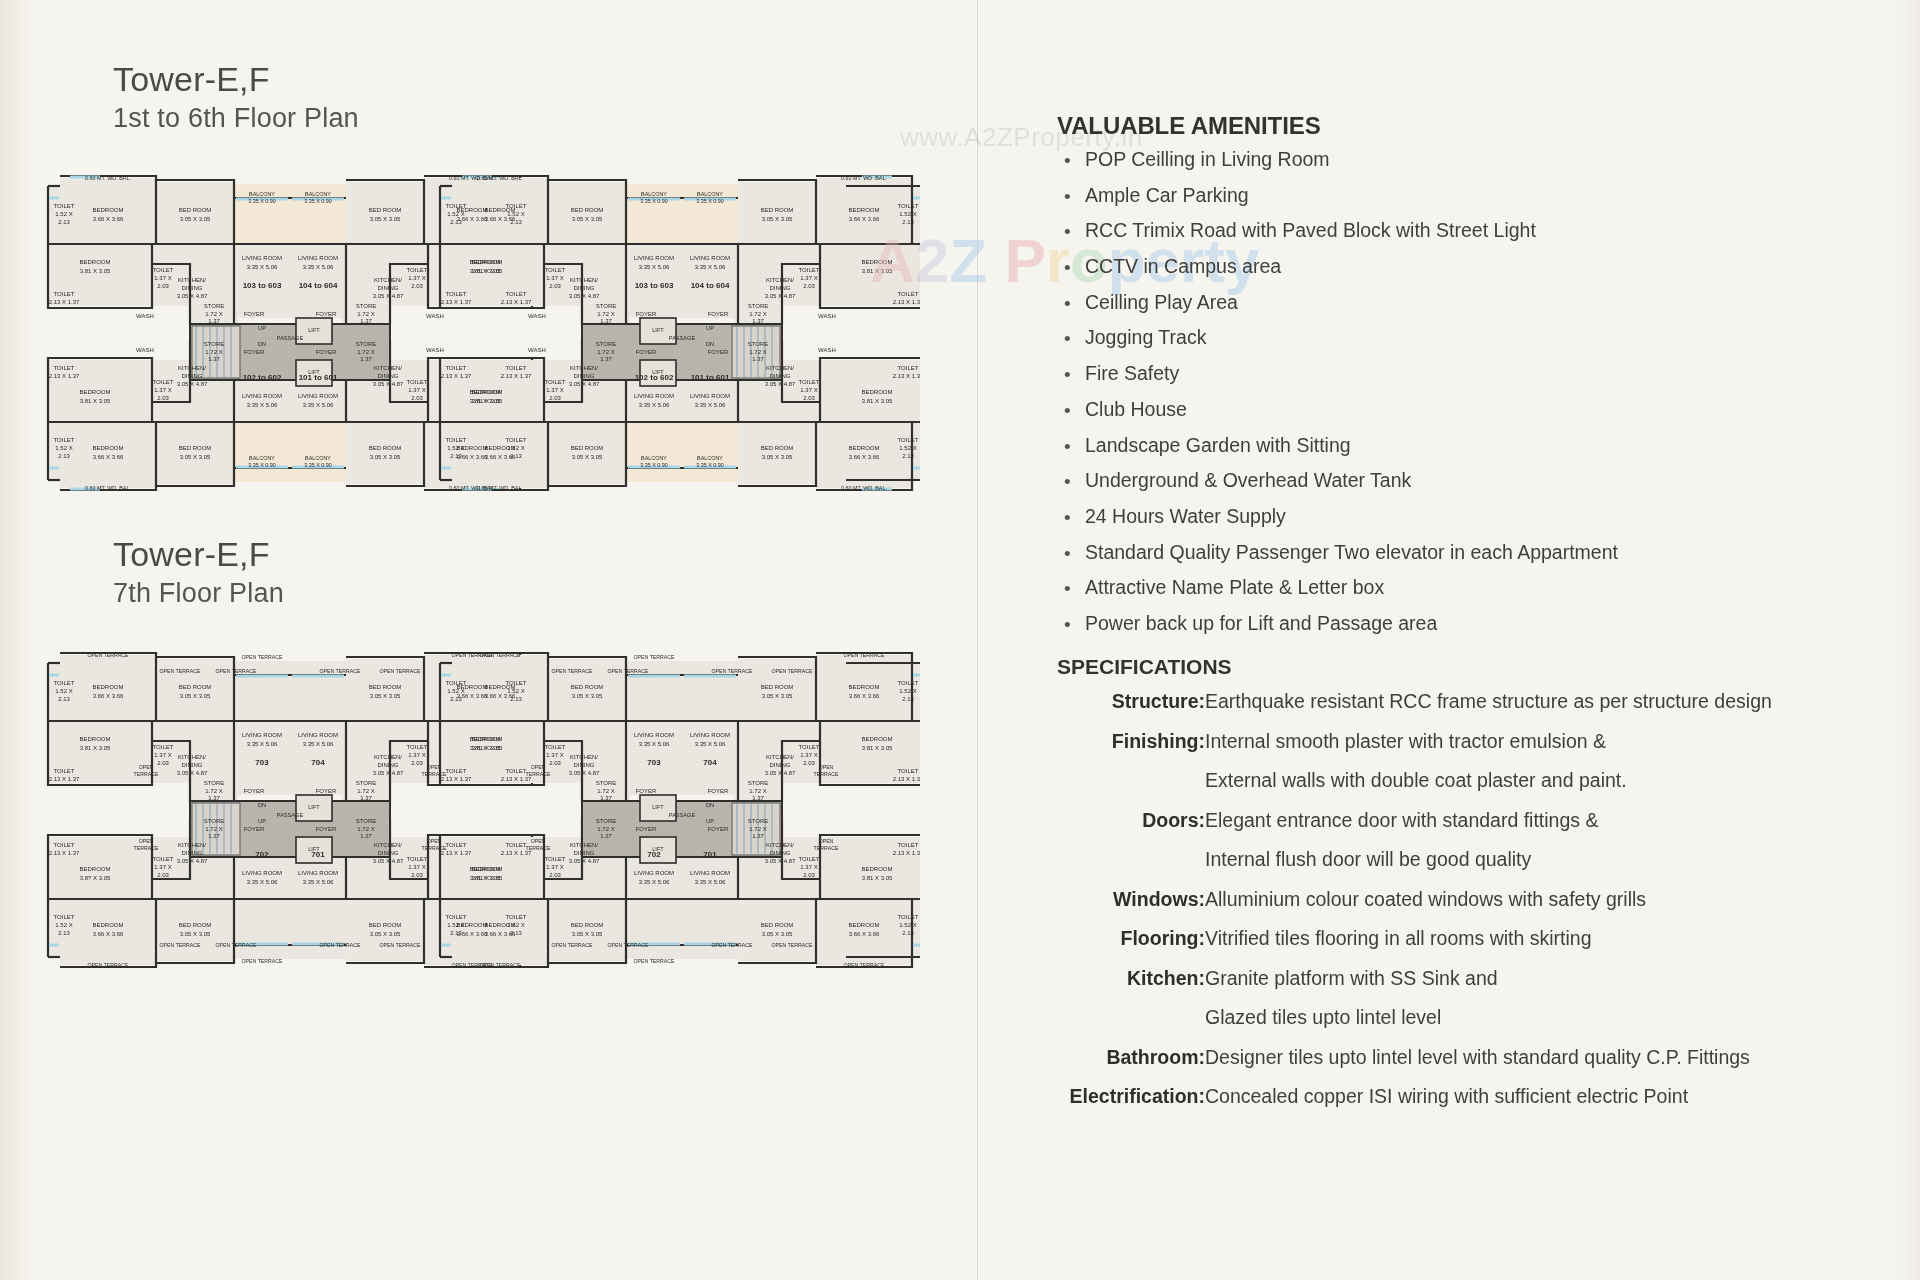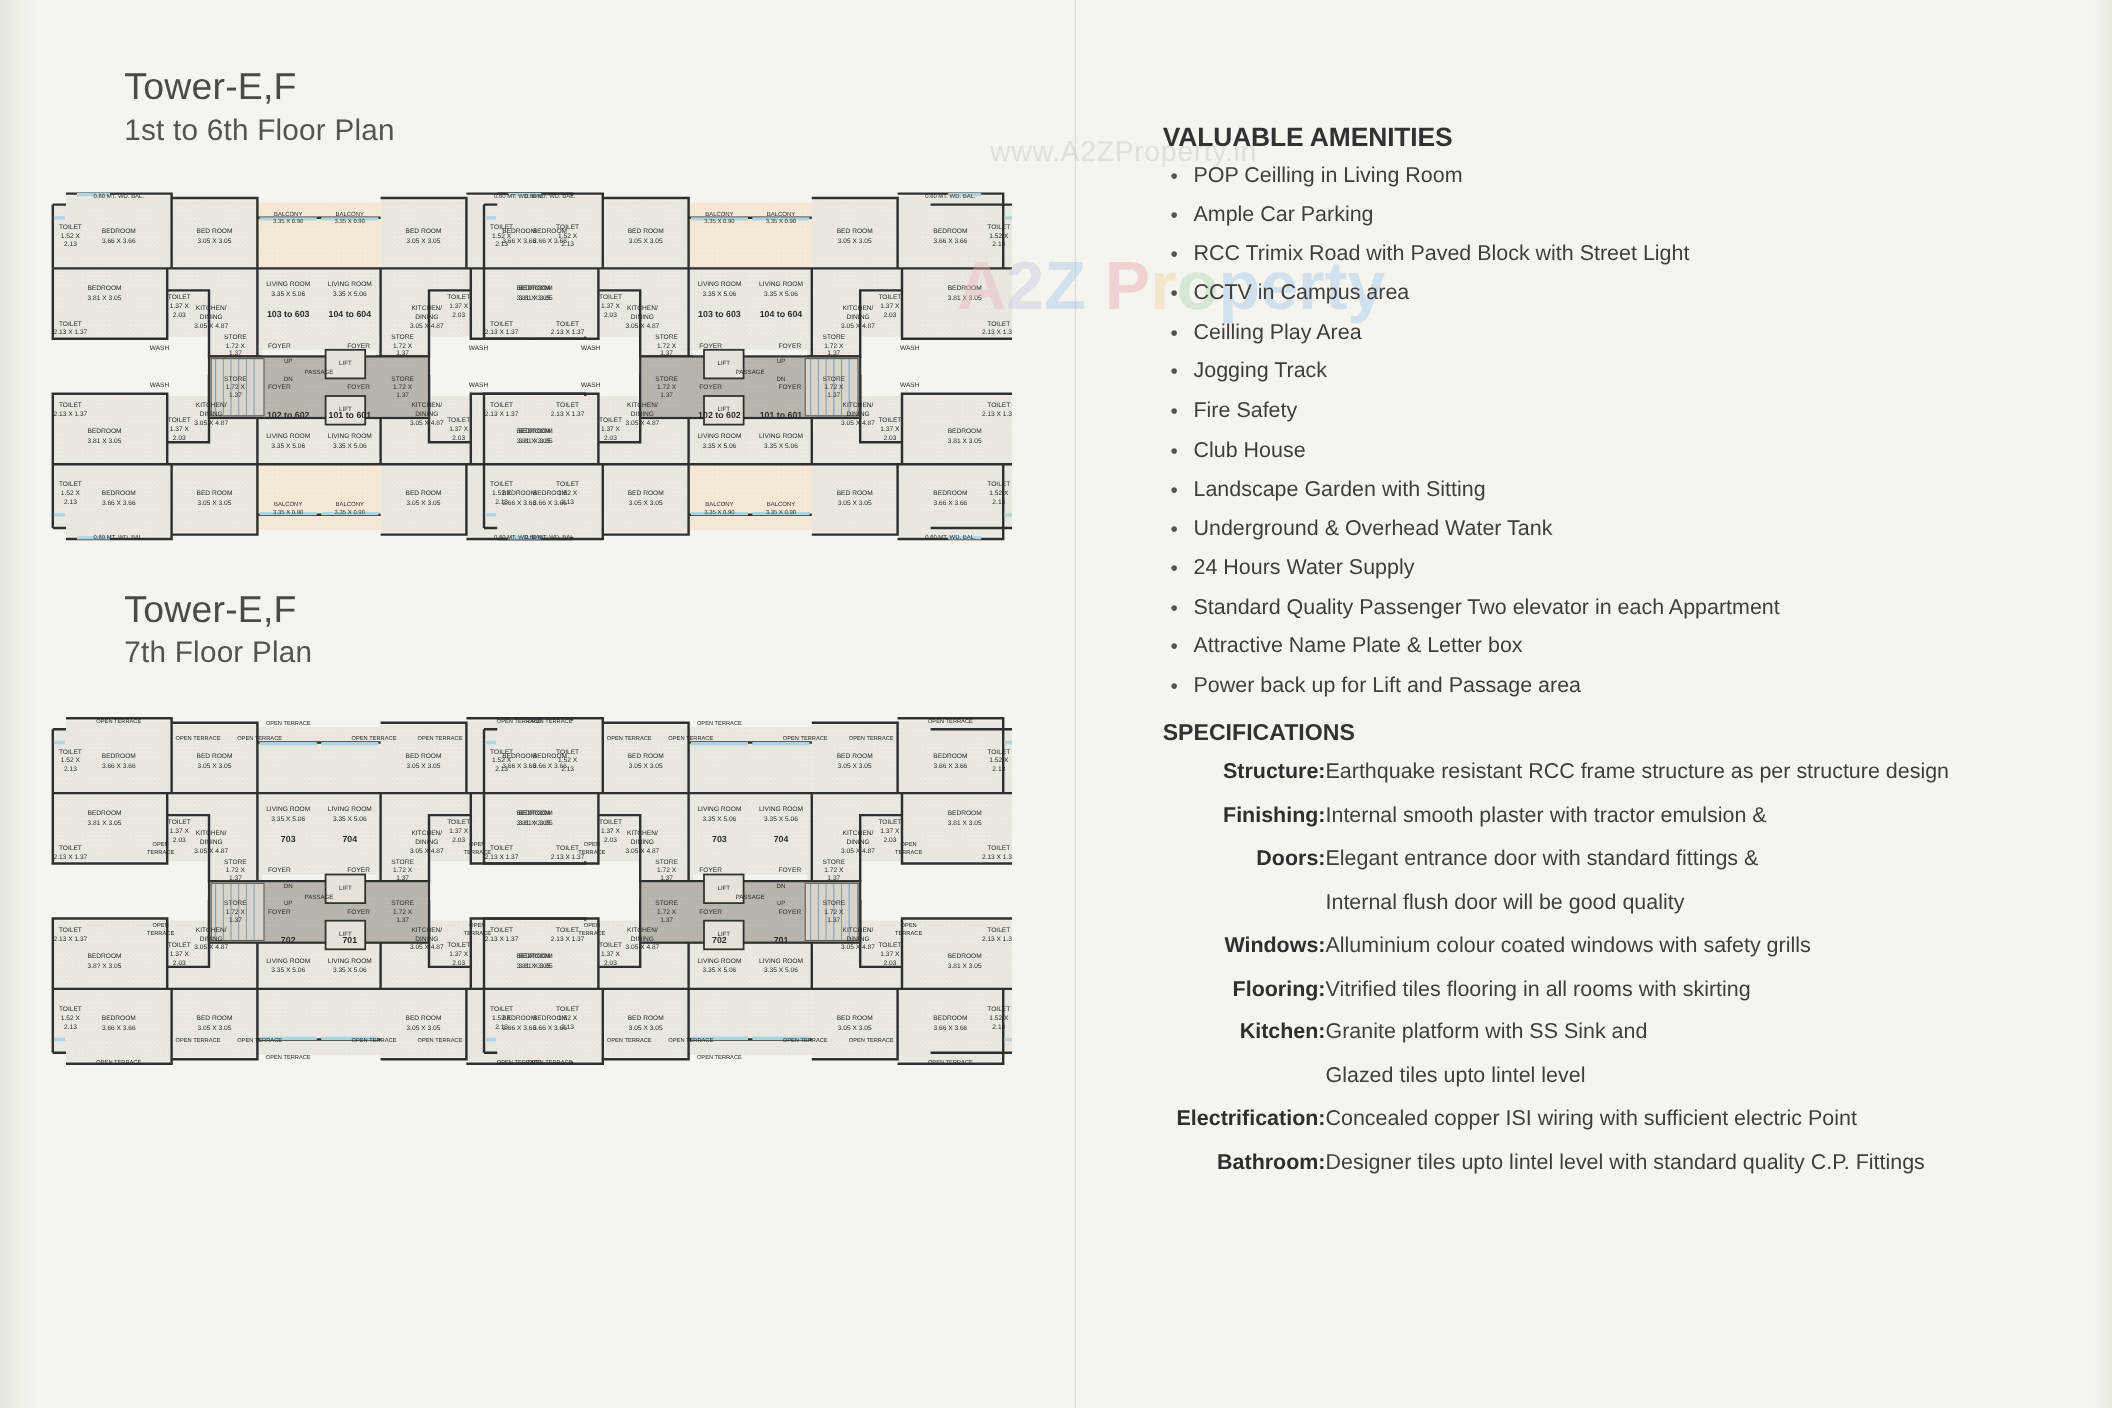--- a/index.html
+++ b/index.html
@@ -948,20 +948,24 @@
       <tbody id="spec-body">
           <tr>
             <td class="k">Structure:</td>
             <td class="v">Earthquake resistant RCC frame structure as per structure design</td>
           </tr>
           <tr>
             <td class="k">Finishing:</td>
             <td class="v">Internal smooth plaster with tractor emulsion &amp;</td>
           </tr>
           <tr>
+            <td class="k"></td>
+            <td class="v">External walls with double coat plaster and  paint.</td>
+          </tr>
+          <tr>
             <td class="k">Doors:</td>
             <td class="v">Elegant entrance door with standard fittings &amp;</td>
           </tr>
           <tr>
             <td class="k"></td>
             <td class="v">Internal flush door will be good quality</td>
           </tr>
           <tr>
             <td class="k">Windows:</td>
             <td class="v">Alluminium colour coated windows with safety grills</td>
@@ -972,24 +976,24 @@
           </tr>
           <tr>
             <td class="k">Kitchen:</td>
             <td class="v">Granite platform with SS Sink and</td>
           </tr>
           <tr>
             <td class="k"></td>
             <td class="v">Glazed tiles upto lintel level</td>
           </tr>
           <tr>
+            <td class="k">Bathroom:</td>
+            <td class="v">Designer tiles upto lintel level with standard quality C.P. Fittings</td>
+          </tr>
+          <tr>
             <td class="k">Electrification:</td>
             <td class="v">Concealed copper ISI wiring with sufficient electric Point</td>
           </tr>
-          <tr>
-            <td class="k">Bathroom:</td>
-            <td class="v">Designer tiles upto lintel level with standard quality C.P. Fittings</td>
-          </tr>
         </tbody>
     </table>
 
   </div>
 </div>
 
 </body></html>

